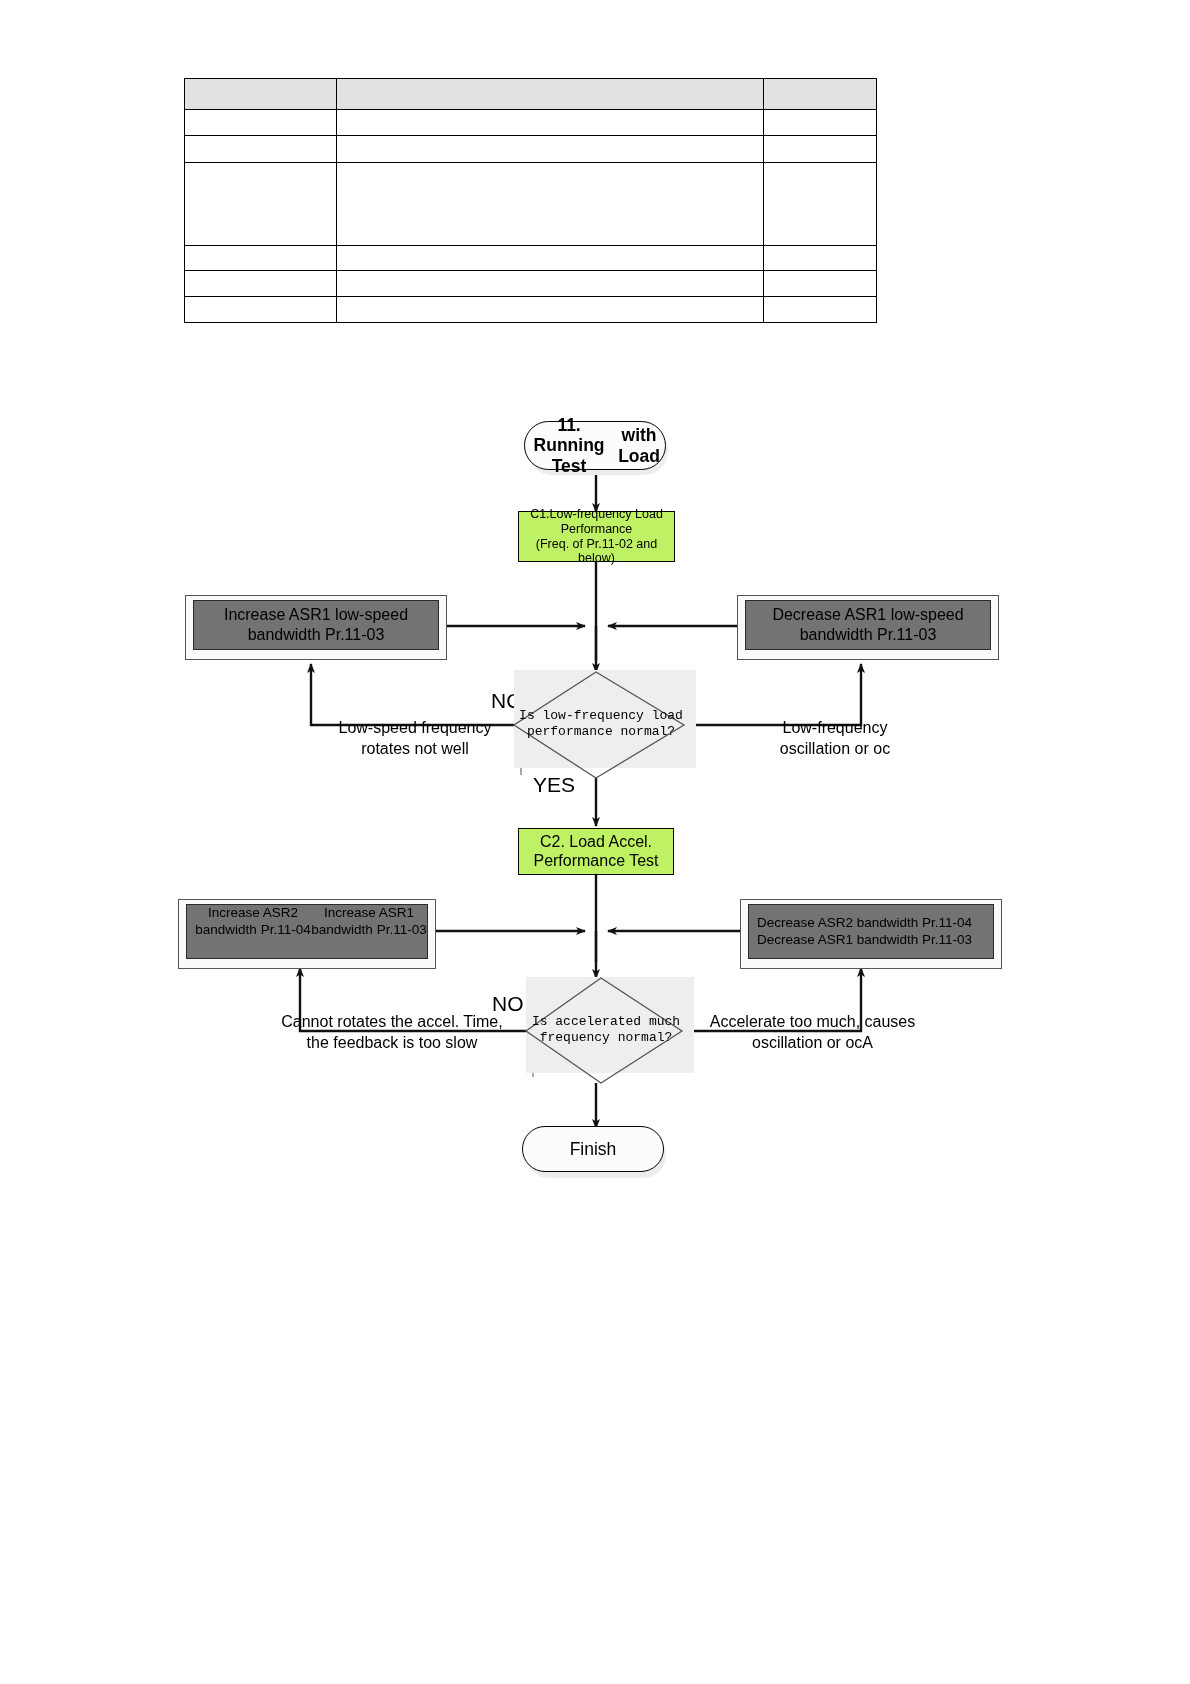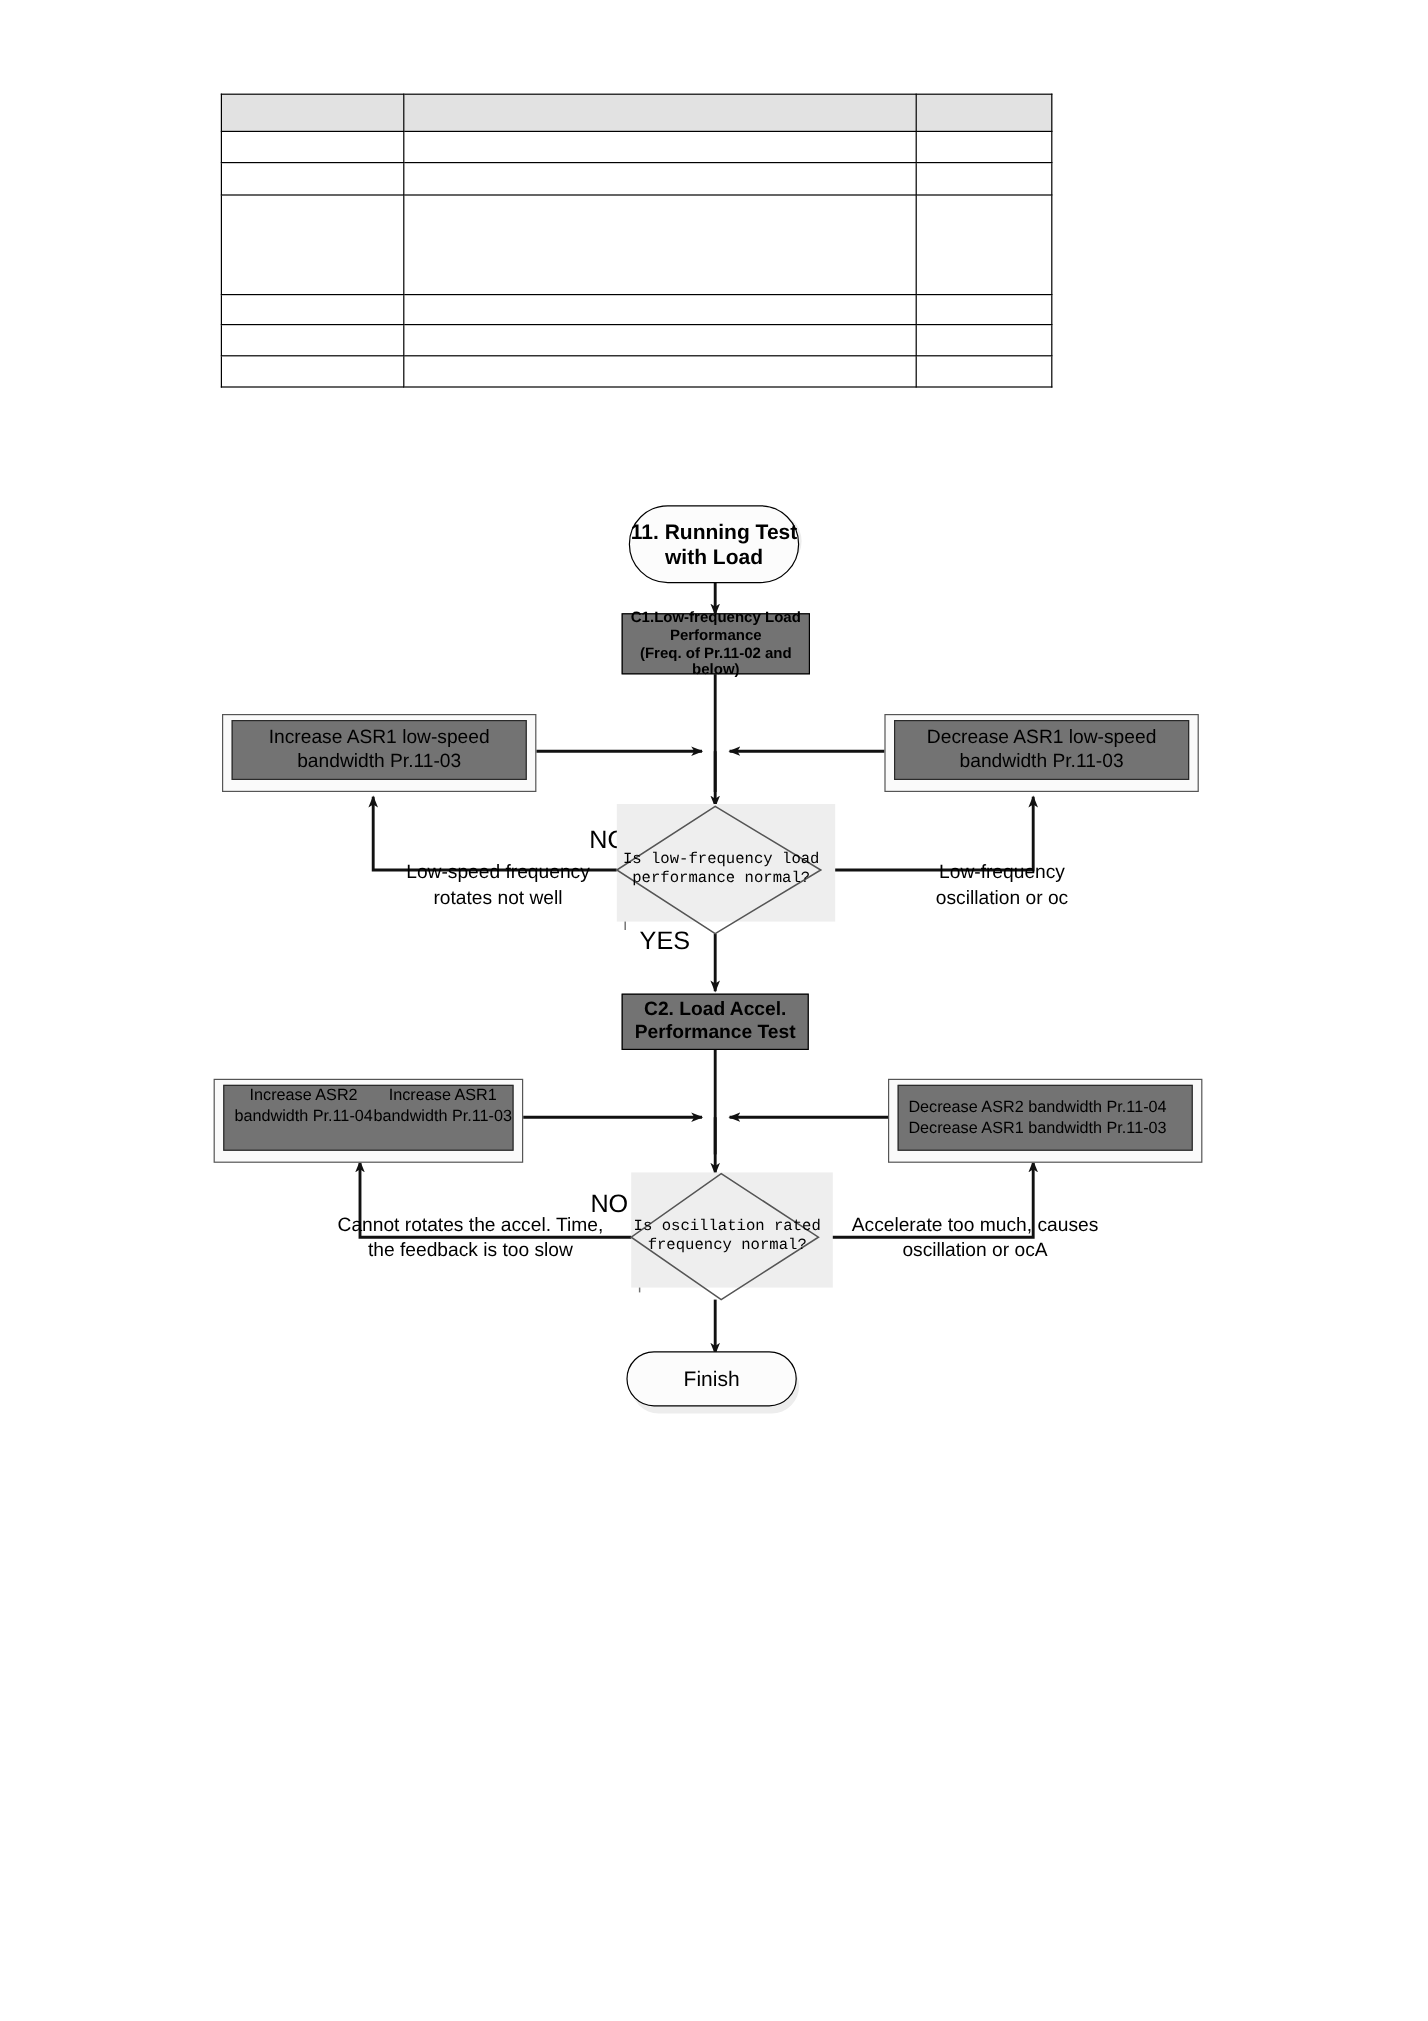--- a/index.html
+++ b/index.html
@@ -22,21 +22,21 @@
   .fc{position:absolute;left:0;top:0;width:1190px;height:1684px;}
   .node{position:absolute;box-sizing:border-box;display:flex;
         align-items:center;justify-content:center;text-align:center;
         background:#fbfbfb;line-height:1.18;}
 
   .term{border:1.3px solid #000;border-radius:34px;background:#fcfcfc;
         font-weight:bold;font-size:17.5px;}
   .term.plain{font-weight:normal;font-size:17.5px;align-items:center;}
   .term-shadow{position:absolute;background:#ededed;border-radius:34px;z-index:0;}
 
-  .proc{border:1.4px solid #000;background:#737373;font-weight:bold;}
+  .proc{border:1.4px solid #000;background:#bef264;}
   .proc-sm{font-size:12.5px;}
   .proc-md{font-size:16px;}
   .proc-lg{font-size:13.5px;}
 
   
   .sidebox{position:absolute;box-sizing:border-box;border:1.2px solid #555;
            background:#fafafa;}
   .sidebox .inner{position:absolute;left:7px;top:4px;right:7px;bottom:9px;
            border:1.2px solid #2a2a2a;background:#737373;
            display:flex;align-items:center;justify-content:center;
@@ -143,21 +143,21 @@
         <line x1="596" y1="1083" x2="596" y2="1128" marker-end="url(#ah)"></line>
       </g>
 
       <g stroke="#6f6f6f" stroke-width="1.2" fill="none">
         <line x1="521" y1="700" x2="521" y2="775"></line>
         <line x1="533" y1="1006" x2="533" y2="1077"></line>
       </g>
     </svg>
 
     <div class="term-shadow" style="left:528px;top:427px;width:140px;height:48px;"></div>
-    <div class="node term" style="left:524px;top:421px;width:142px;height:65px;flex-direction:column;z-index:2;">
+    <div class="node term" style="left:524px;top:421px;width:142px;height:49px;flex-direction:row;z-index:2;">
       <span>11. Running Test</span>
       <span>with Load</span>
     </div>
 
     <div class="node proc proc-sm" style="left:518px;top:511px;width:157px;height:51px;flex-direction:column;z-index:2;">
       <span>C1.Low-frequency Load</span>
       <span>Performance</span>
       <span>(Freq. of Pr.11-02 and below)</span>
     </div>
 
@@ -215,21 +215,21 @@
         <span>Decrease ASR1 bandwidth Pr.11-03</span>
       </div>
     </div>
 
     <div class="dia-wrap" style="left:522px;top:975px;width:168px;height:110px;z-index:2;">
       <div class="dia-shadow" style="left:4px;top:2px;width:168px;height:96px;"></div>
       <svg class="dia-svg" width="168" height="110" viewBox="0 0 168 110">
         <polygon points="79,3 160,56 79,108 4,56" fill="none" stroke="#555" stroke-width="1.3"></polygon>
       </svg>
       <div class="dia-label">
-        <span>Is oscillation rated</span>
+        <span>Is accelerated much</span>
         <span>frequency normal?</span>
       </div>
     </div>
     <div class="lbl-big" style="left:492px;top:992px;">NO</div>
     <div class="lbl-big" style="left:532px;top:1050px;">YES</div>
 
     <div class="lbl" style="left:272px;top:1012px;width:240px;">
       <div>Cannot rotates the accel. Time,</div>
       <div>the feedback is too slow</div>
     </div>

